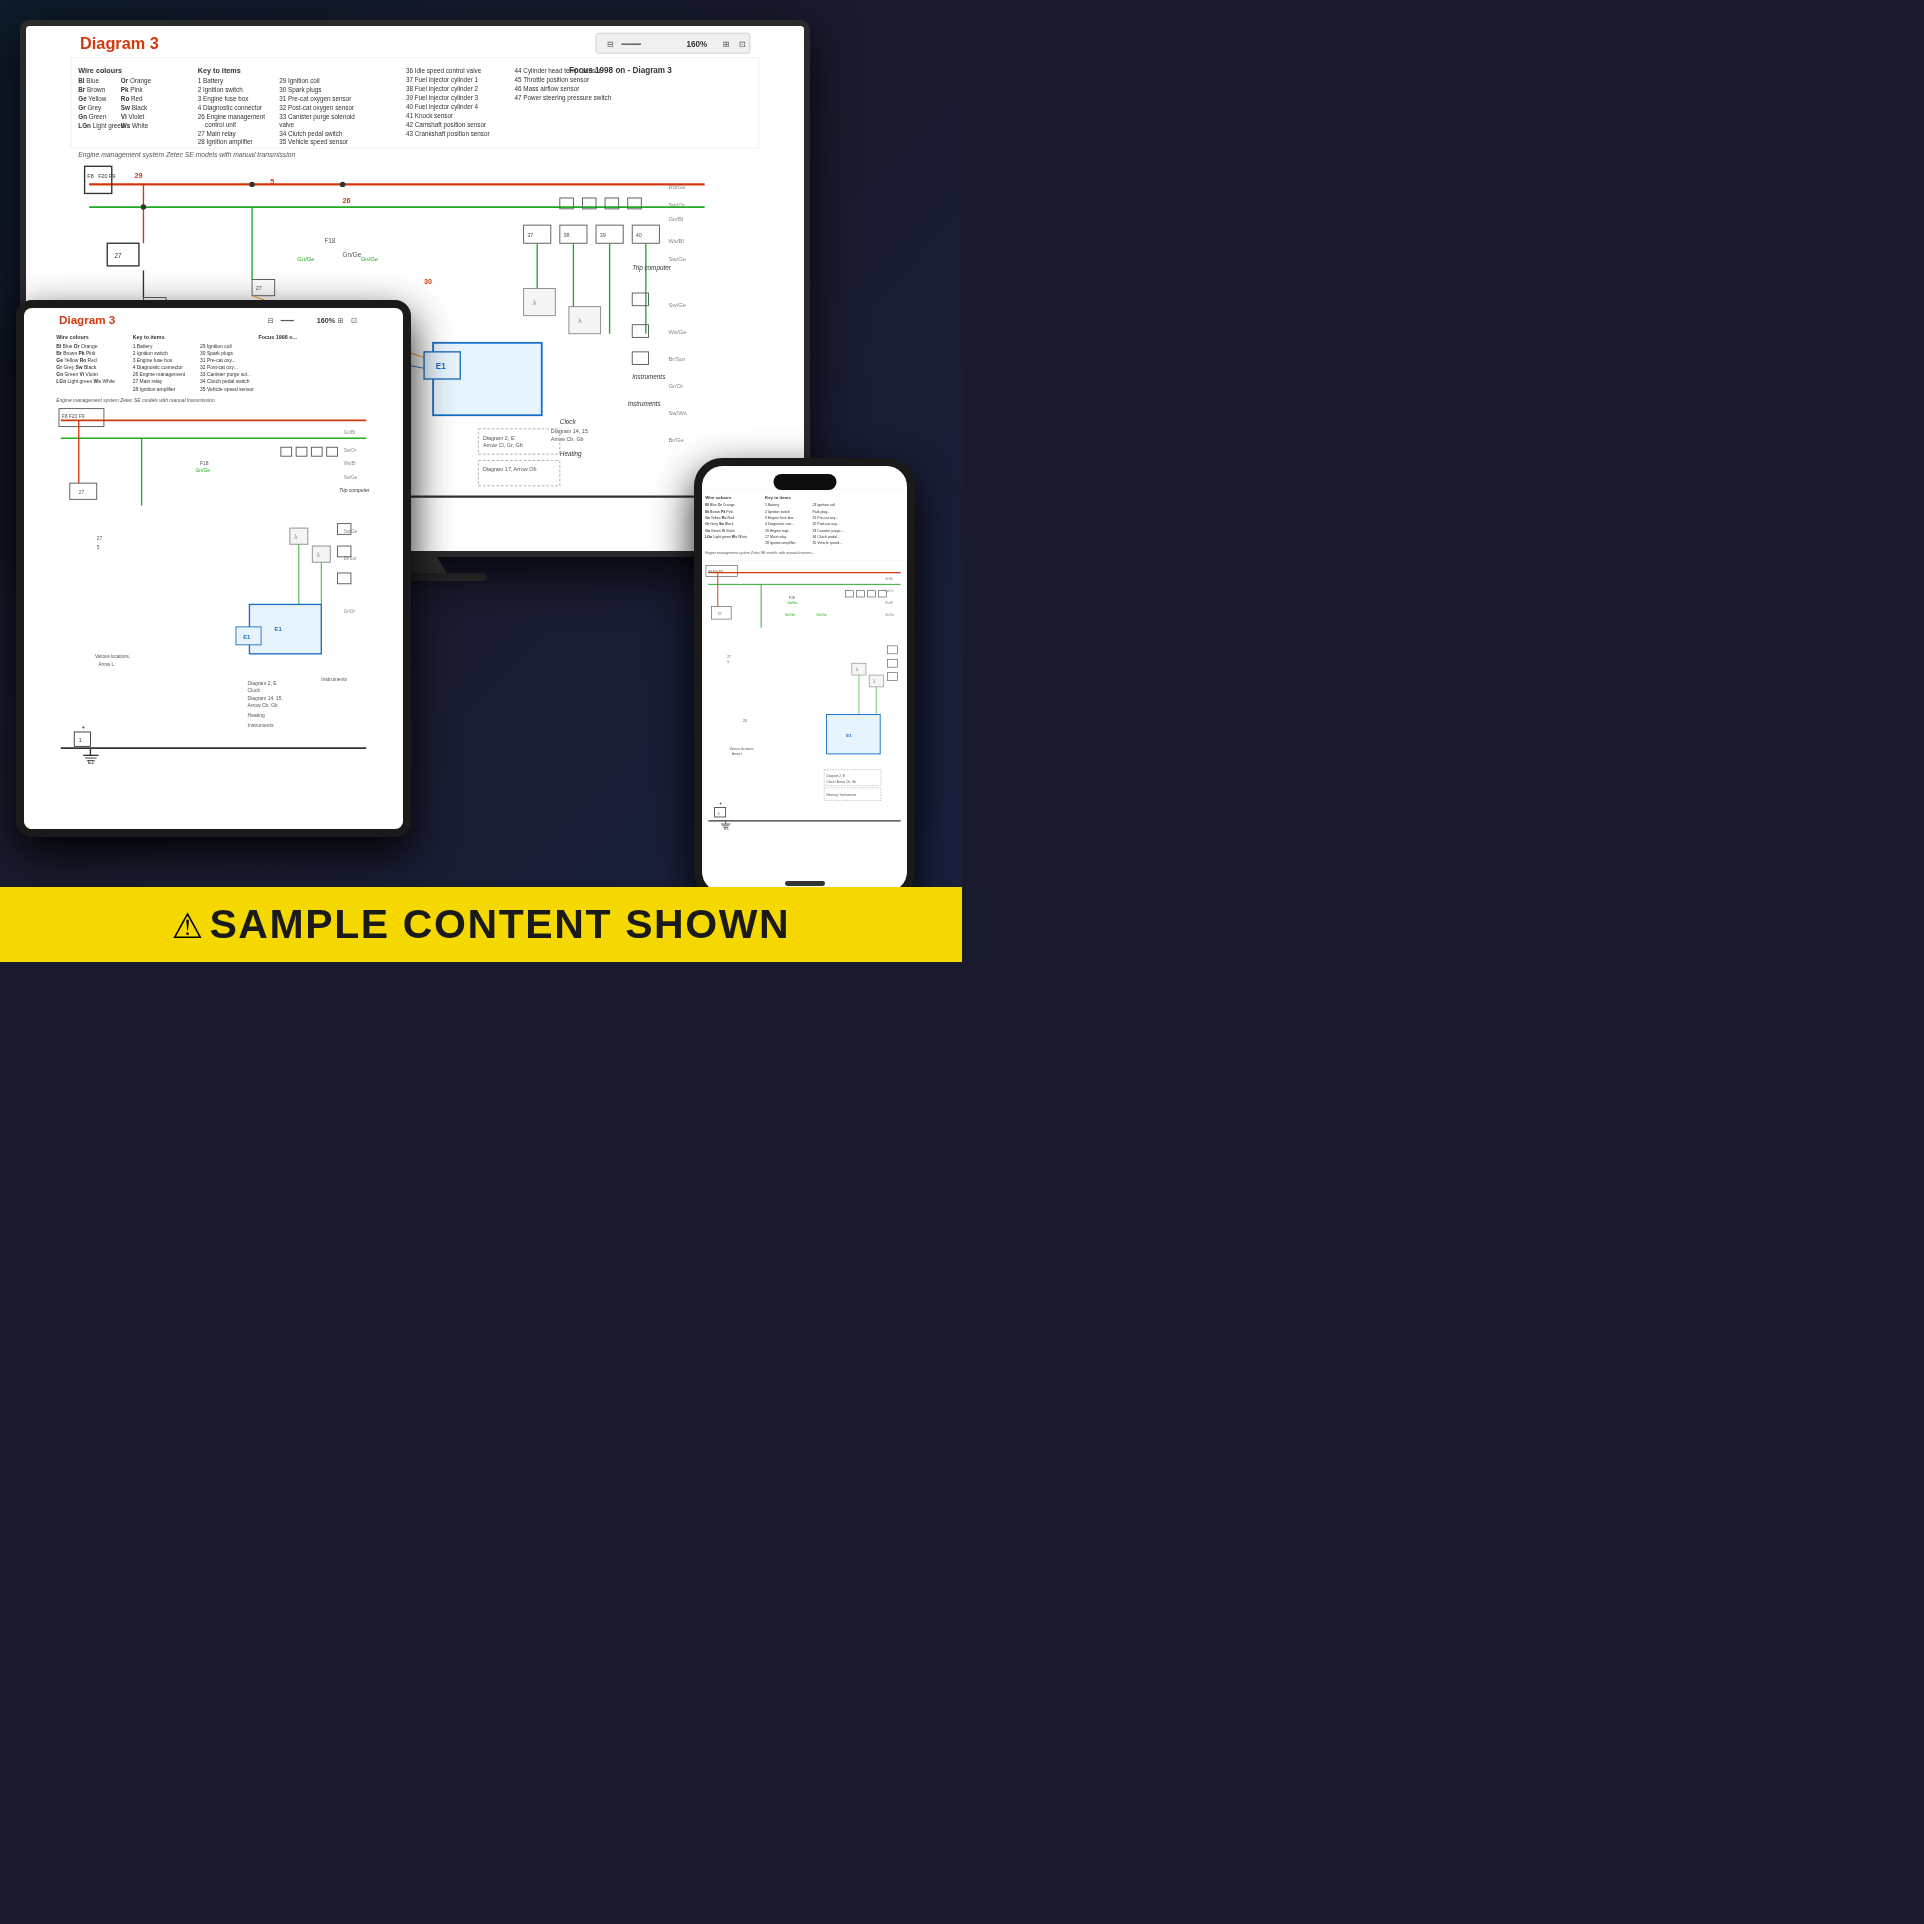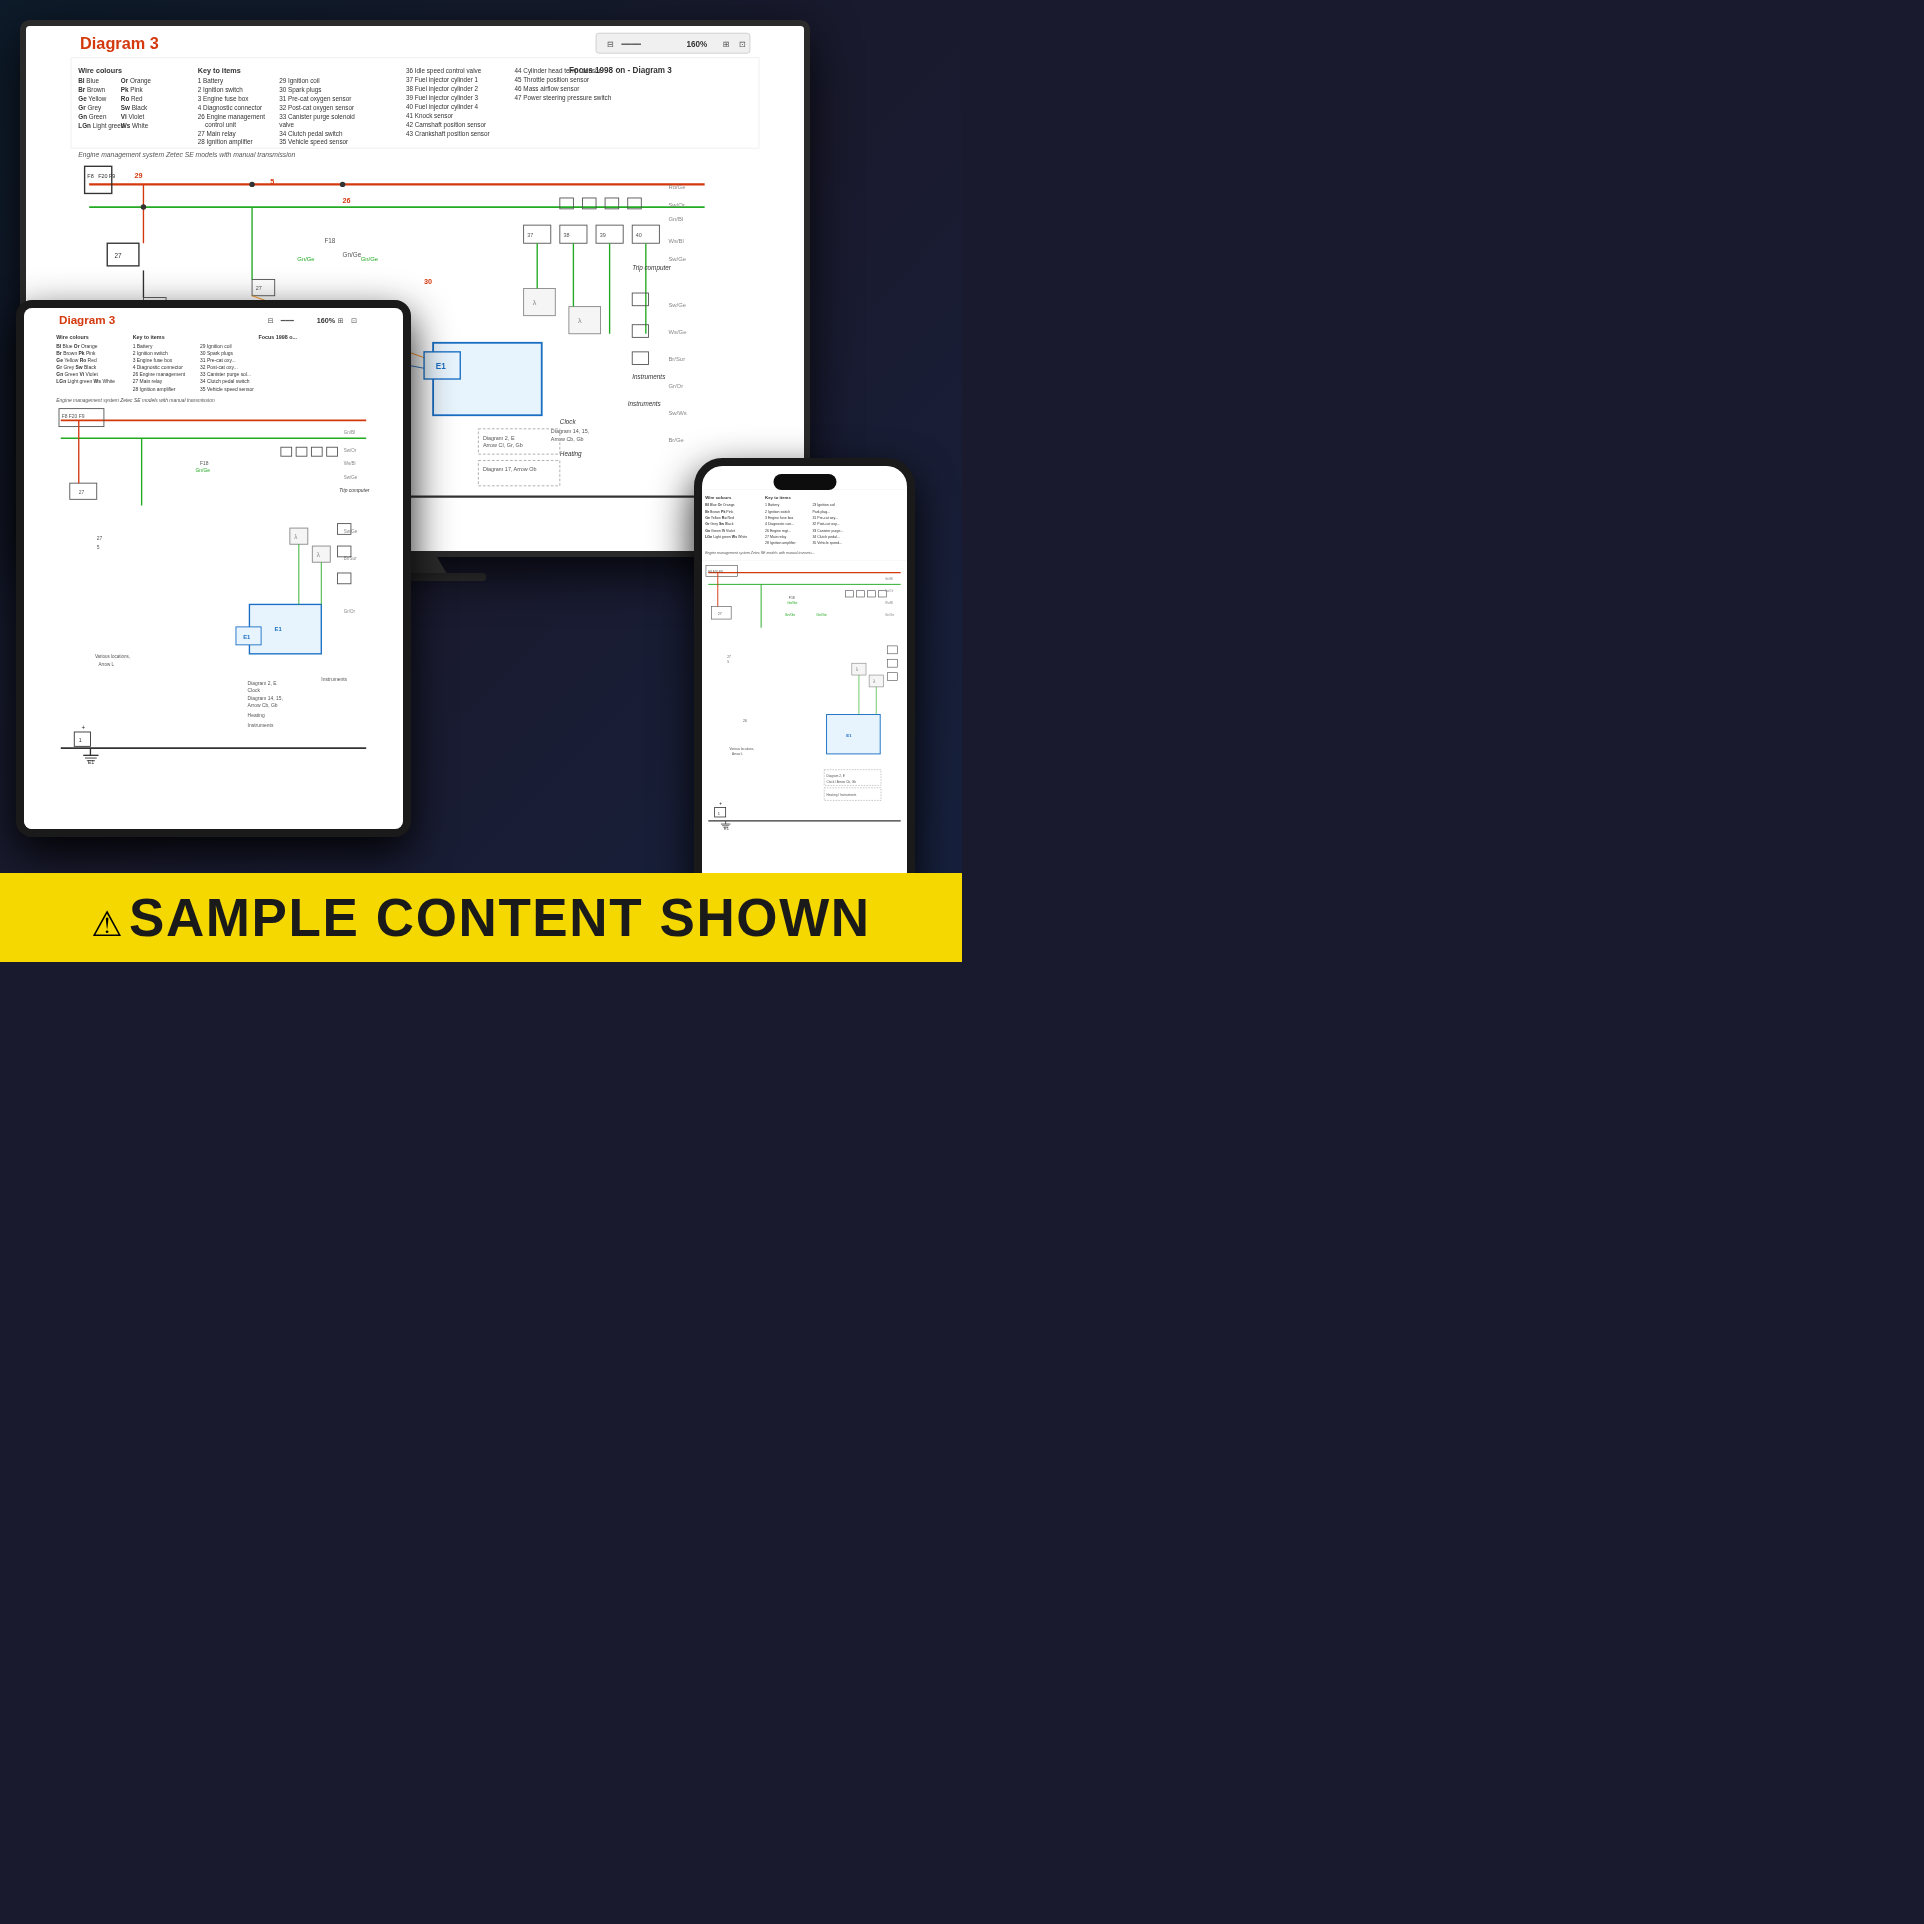--- a/index.html
+++ b/index.html
@@ -271,21 +271,21 @@
       bottom: 0;
       left: 0;
       right: 0;
       background: #f5d800;
       padding: 14.2px 16px;
       text-align: center;
       z-index: 50;
     }
 
     .sample-text {
-      font-size: 53px;
+      font-size: 41px;
       font-weight: 900;
       color: #1a1a1a;
       letter-spacing: 1.6px;
     }
 
     .sample-icon {
       font-size: 35px;
       margin-right: 6.3px;
     }
 

